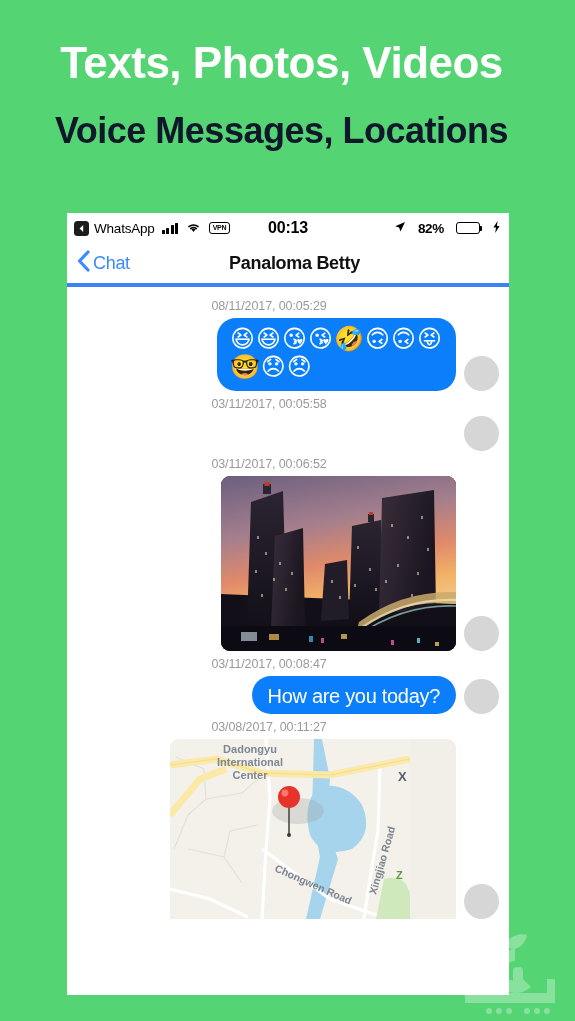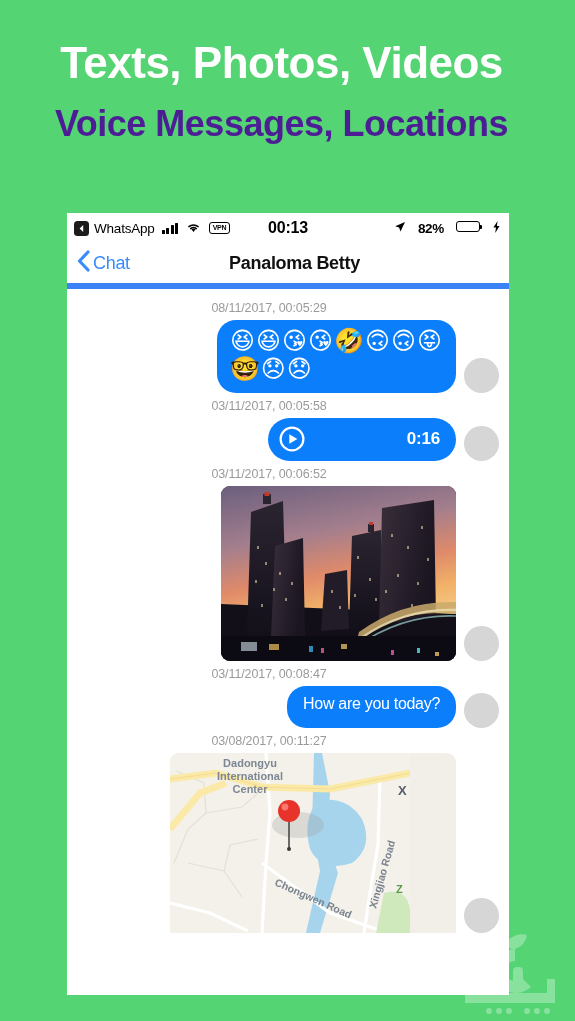--- a/index.html
+++ b/index.html
@@ -10,22 +10,22 @@
     -webkit-font-smoothing:antialiased;
   }
 
   
   .headline{position:absolute;left:0;top:0;width:563px;text-align:center;}
   .headline .l1{
     font-size:44px;font-weight:bold;color:#ffffff;letter-spacing:-0.5px;
     margin-top:40px;line-height:1.05;white-space:nowrap;
   }
   .headline .l2{
-    font-size:36px;font-weight:bold;color:#4c1d95;letter-spacing:-0.5px;
-    margin-top:19px;line-height:1.05;white-space:nowrap;
+    font-size:36px;font-weight:bold;color:#0f172a;letter-spacing:-0.5px;
+    margin-top:26px;line-height:1.05;white-space:nowrap;
   }
 
   
   .phone{
     position:absolute;left:67px;top:213px;width:442px;height:782px;
     background:#ffffff;overflow:hidden;
   }
 
   
   .statusbar{
@@ -47,37 +47,37 @@
   .bars i:nth-child(4){height:11px;}
   .wifi{margin-left:3px;display:block;}
   .vpn{
     border:1.6px solid #000;border-radius:3px;font-size:7px;font-weight:bold;
     padding:0.5px 2.5px;letter-spacing:-0.3px;margin-left:3px;line-height:1.2;
   }
   .sb-time{
     position:absolute;left:0;right:0;text-align:center;font-size:16px;
     font-weight:bold;letter-spacing:-0.2px;pointer-events:none;
   }
-  .sb-right{margin-left:auto;display:flex;align-items:flex-start;gap:12px;}
+  .sb-right{margin-left:auto;display:flex;align-items:center;gap:12px;}
   .loc-arrow{display:block;}
   .pct{font-size:13.5px;font-weight:bold;letter-spacing:-0.3px;}
   .batt{
     width:24px;height:11.5px;border:1.4px solid #000;border-radius:3px;
     padding:1.3px;box-sizing:border-box;position:relative;
   }
   .batt .fill{height:100%;background:#4cd964;border-radius:1px;}
   .batt::after{
     content:"";position:absolute;right:-3px;top:3.2px;width:1.8px;height:4.5px;
     background:#000;border-radius:0 1px 1px 0;
   }
   .bolt{margin-left:1px;display:block;}
 
   
   .navbar{
-    height:40px;border-bottom:6px solid #3b82f6;display:flex;align-items:center;
+    height:40px;border-bottom:4px solid #3b82f6;display:flex;align-items:center;
     padding:0 10px;position:relative;background:#fff;
   }
   .nav-back{display:flex;align-items:center;gap:3px;color:#3a8bfd;cursor:pointer;}
   .nav-back .chev{display:block;}
   .nav-back span{font-size:18px;letter-spacing:-0.3px;}
   .nav-title{
     position:absolute;left:13px;right:0;text-align:center;font-size:18px;
     font-weight:bold;color:#111;letter-spacing:-0.3px;pointer-events:none;
   }
 
@@ -95,21 +95,21 @@
   .bubble{
     background:#0b7ffb;border-radius:19px;color:#fff;
   }
   .bubble-emoji{
     padding:7px 13px 9px 13px;max-width:245px;
     font-size:24px;line-height:1.18;letter-spacing:1px;
     font-family:"DejaVu Sans",sans-serif;
   }
   .bubble-emoji .erow{white-space:nowrap;}
   .bubble-text{
-    padding:9px 16px 15px 16px;font-size:16px;letter-spacing:-0.3px;
+    padding:9px 16px 6px 16px;font-size:20px;letter-spacing:-0.3px;
   }
   .bubble-voice{
     width:188px;height:43px;display:flex;align-items:center;
     padding:0 16px 0 11px;box-sizing:border-box;border-radius:21.5px;
   }
   .play{width:26px;height:26px;flex:0 0 26px;}
   .vdur{margin-left:auto;font-size:17px;font-weight:bold;letter-spacing:-0.2px;}
 
   .photo{
     width:235px;height:175px;border-radius:9px;overflow:hidden;position:relative;
@@ -201,29 +201,20 @@
           <div class="erow">😆😆😘😘🤣🙃🙃😝</div>
           <div class="erow">🤓😞😞</div>
         </div>
         <div class="avatar"></div>
       </div>
     </div>
 
     <div class="msg">
       <div class="ts">03/11/2017, 00:05:58</div>
       <div class="row">
-        <div class="bubble bubble-voice">
-          <span class="play">
-            <svg width="26" height="26" viewBox="0 0 26 26">
-              <circle cx="13" cy="13" r="11.4" stroke="#fff" stroke-width="2.2" fill="none"></circle>
-              <path d="M10.3 8.2 L18.4 13 L10.3 17.8 Z" fill="#fff"></path>
-            </svg>
-          </span>
-          <span class="vdur">0:16</span>
-        </div>
         <div class="avatar"></div>
       </div>
     </div>
 
     <div class="msg">
       <div class="ts">03/11/2017, 00:06:52</div>
       <div class="row">
         <div class="photo">
           <svg width="235" height="175" viewBox="0 0 235 175">
             <defs>

